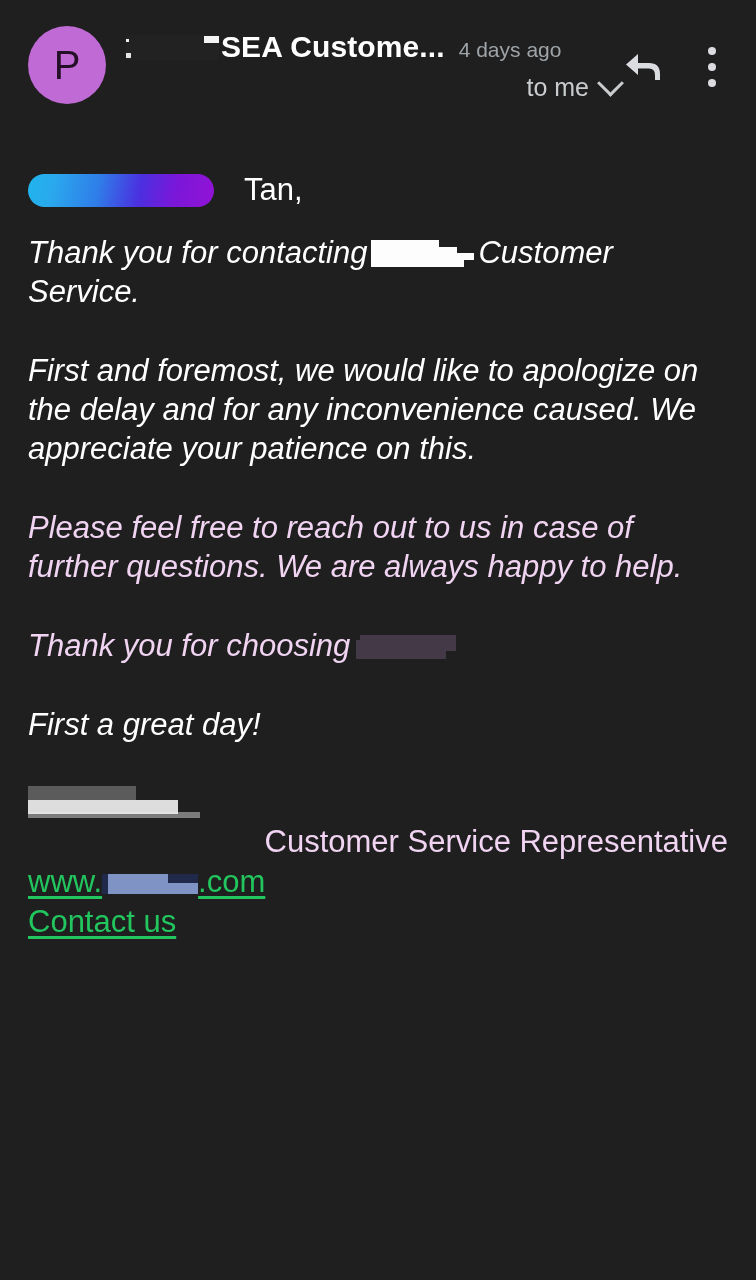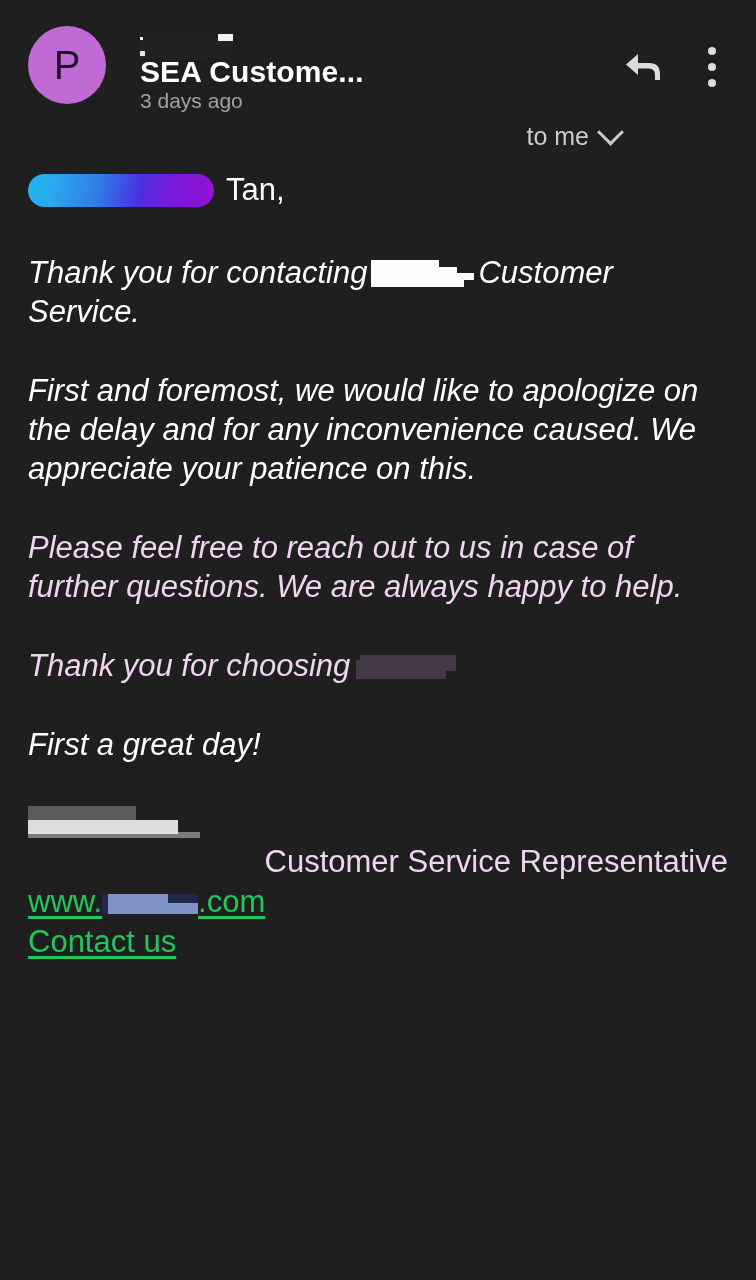--- a/index.html
+++ b/index.html
@@ -40,21 +40,20 @@
   .sender-block {
     flex: 1 1 auto;
     padding-left: 20px;
     min-width: 0;
     padding-top: 4px;
   }
   .sender-line {
     display: flex;
     align-items: baseline;
     white-space: nowrap;
-    flex-direction: column;
   }
   .redact-sender {
     display: inline-block;
     width: 93px;
     height: 25px;
     position: relative;
     top: 3px;
     margin-right: 2px;
     background:
       linear-gradient(to right, rgba(255,255,255,.92) 0 3px, transparent 3px 100%) 0 4px/100% 3px no-repeat,
@@ -125,23 +124,24 @@
   .msg-body {
     padding: 0 28px;
     font-size: 31px;
     line-height: 39px;
   }
   p.para {
     margin: 0 4px 40px 0;
     font-style: italic;
   }
   .greeting {
-    margin: 58px 0 44px 0;
-    display: flex;
-    align-items: center;
+    margin: 58px 0 24px 0;
+    display: flex;
+    align-items: center;
+    gap: 18px;
   }
   .redact-greeting {
     display: inline-block;
     width: 186px;
     height: 33px;
     border-radius: 17px;
     background: linear-gradient(100deg,
         #20b4ec 0%,
         #2aa9ee 14%,
         #2f7de8 38%,
@@ -230,21 +230,21 @@
 <body>
 
 <div class="msg-header">
 
   <div class="avatar">P</div>
 
   <div class="sender-block">
     <div class="sender-line">
       <span class="redact-sender"></span>
       <span class="sender-name">SEA Custome...</span>
-      <span class="msg-date">3 days ago</span>
+      <span class="msg-date">4 days ago</span>
     </div>
     <div class="to-line">
       <span>to me</span>
       <span class="chev"></span>
     </div>
   </div>
 
   <div class="header-actions">
     <div class="icon-btn">
       <svg width="42" height="36" viewBox="0 0 42 36" aria-hidden="true">

